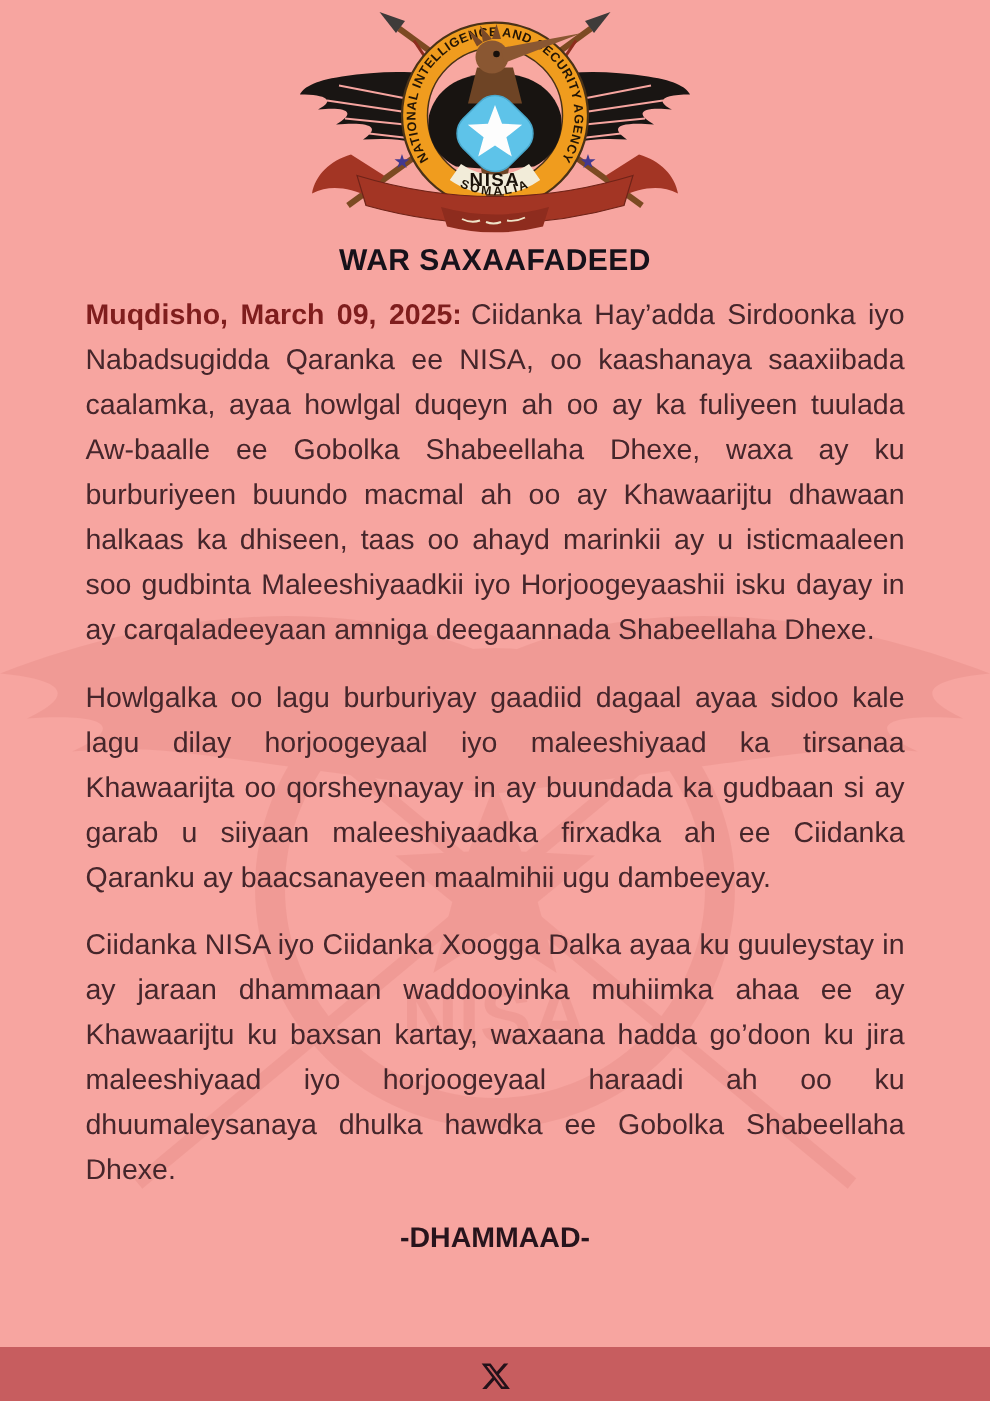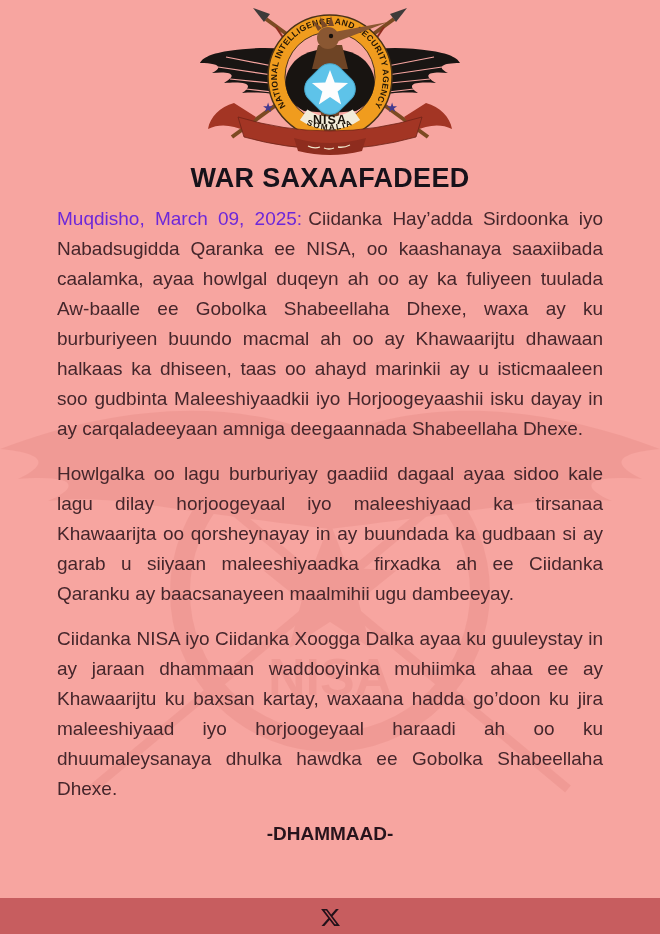--- a/index.html
+++ b/index.html
@@ -8,28 +8,28 @@
     position:relative;width:660px;height:934px;background:#f7a5a0;
     font-family:"Liberation Sans",sans-serif;
   }
   .watermark{
     position:absolute;left:0;top:372px;width:660px;height:430px;
     opacity:0.09;pointer-events:none;
   }
   .logo-wrap{position:relative;width:268px;margin:5px auto 0;}
   .logo-wrap svg{display:block;width:268px;height:150px;}
   .title{
-    margin:8px 0 10px;text-align:center;font-size:27px;font-weight:bold;
+    margin:8px 0 10px;text-align:center;font-size:20px;font-weight:bold;
     letter-spacing:0.3px;color:#17121a;font-family:"Liberation Sans",sans-serif;
   }
   .content{position:relative;padding:0 57px;color:#45262b;}
   .content p{
     margin:0 0 15px;font-size:19px;line-height:30px;text-align:justify;
   }
-  .para-lead{font-weight:normal;color:#6d28d9;}
+  .para-lead{font-weight:bold;color:#7f1d1d;}
   .para-lead:not(:empty){margin-right:0.32em;}
   .end-mark{
     text-align:center !important;font-weight:bold;color:#27141c;
     font-size:19px;margin-top:0;
   }
   .footer{
     position:absolute;left:0;bottom:3px;width:660px;height:38px;
     background:#c75d5f;display:flex;align-items:center;justify-content:center;
     gap:9px;color:#2e151c;font-size:20px;font-weight:bold;letter-spacing:0.5px;
   }

